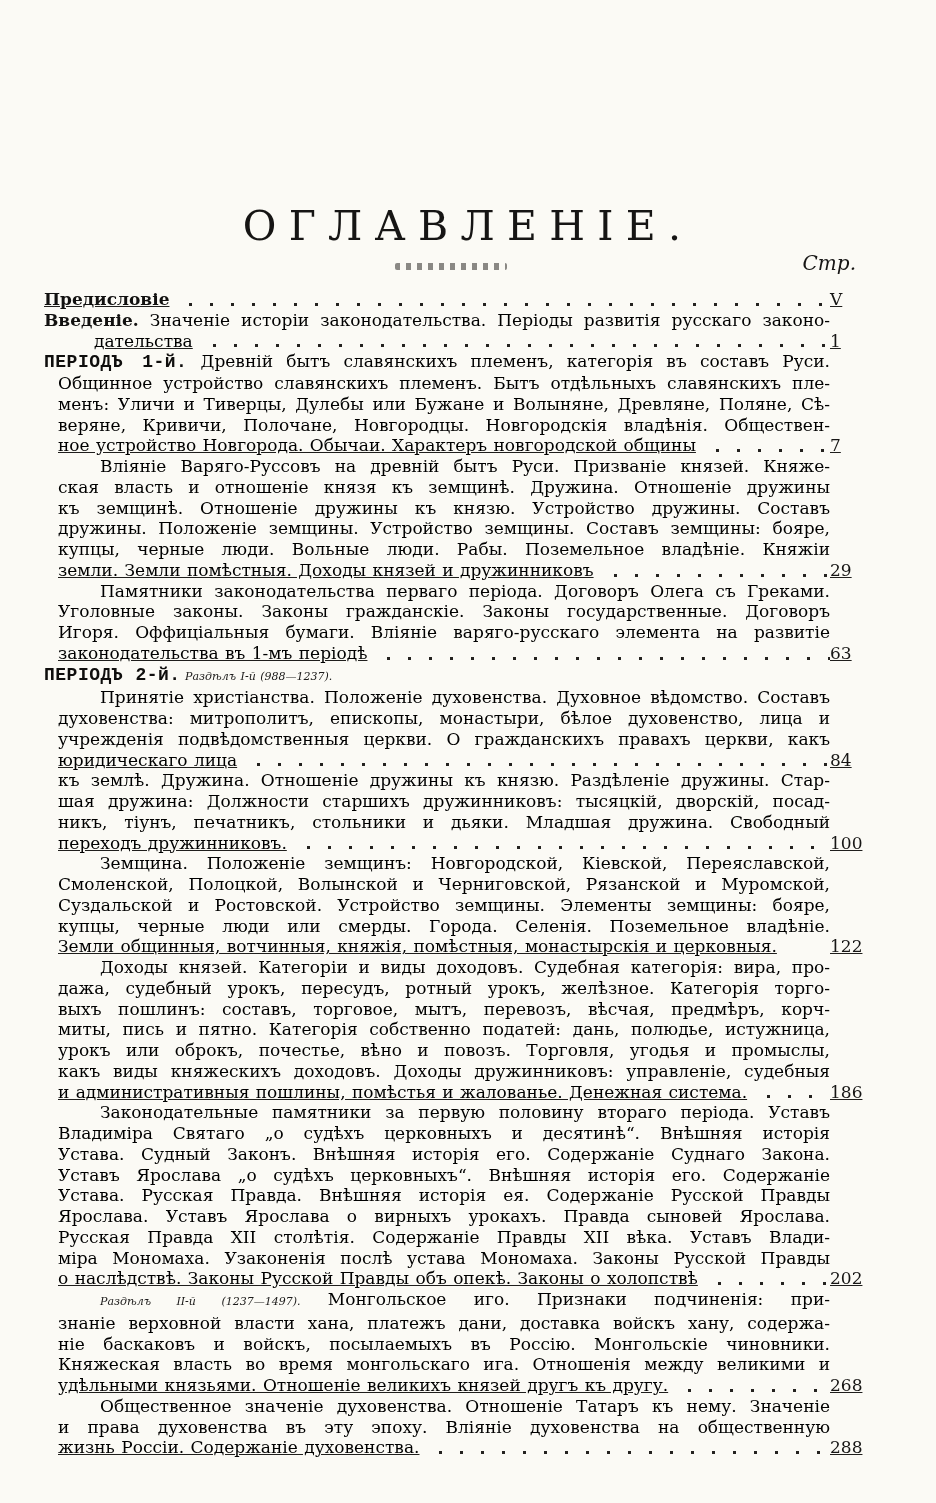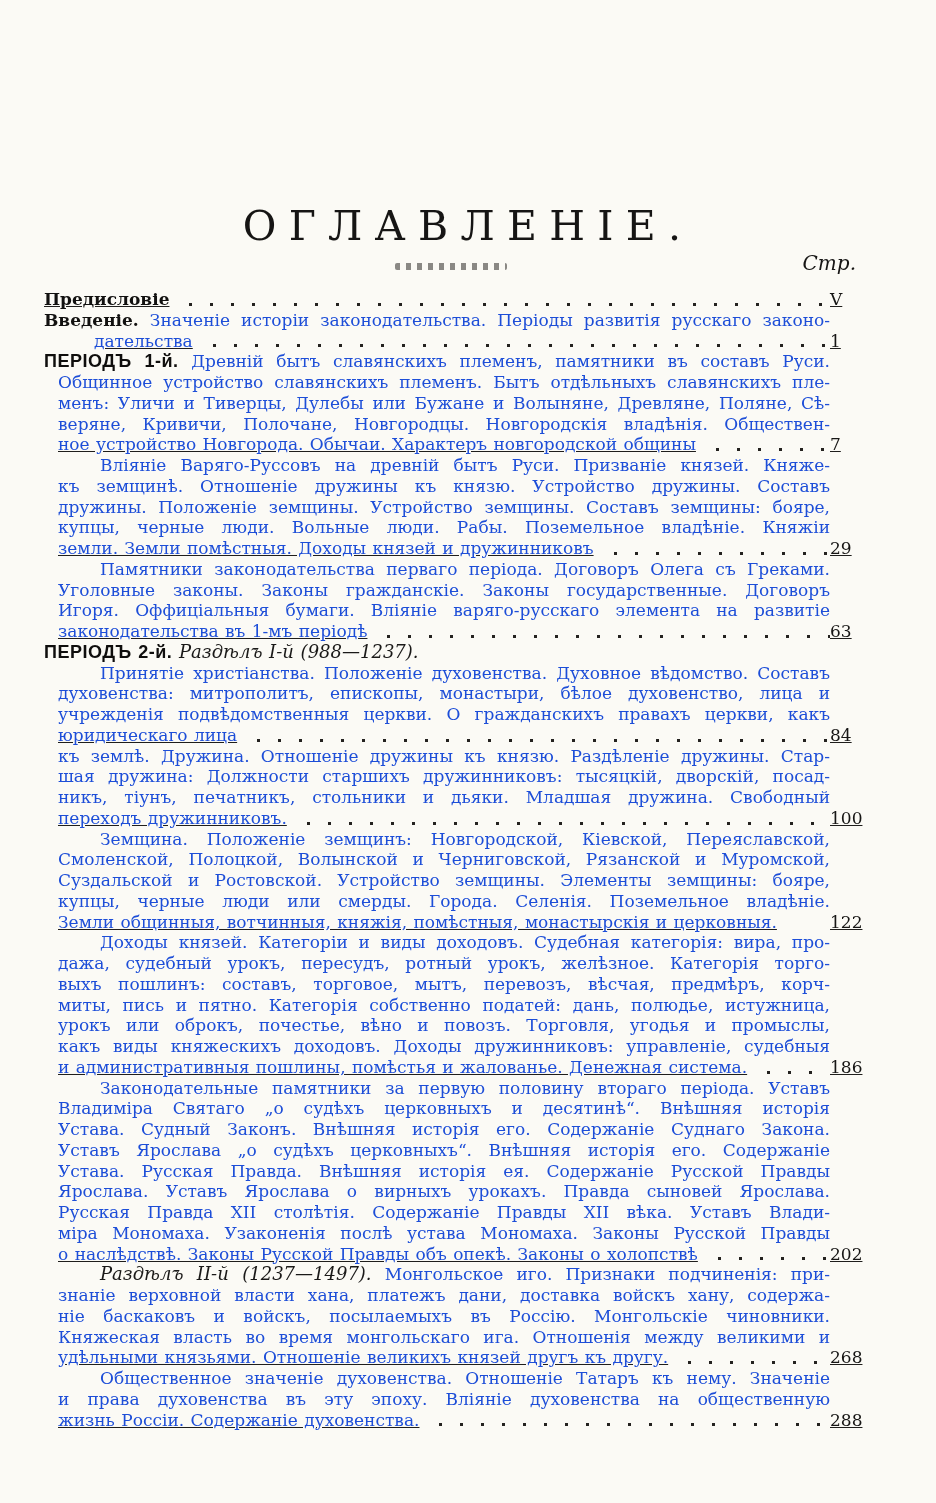--- a/index.html
+++ b/index.html
@@ -87,35 +87,35 @@
   }
   .dots.invisible{background:none;}
   .pg{
     flex:0 0 36px;
     width:36px;
     margin-right:-36px;
     text-align:right;
     color:#17161
   }
   .pg{color:#171615;}
-  .seg-n{color:#1d4ed8;}
+  .seg-n{color:#000000;}
   .seg-b{
     font-weight:bold;
     color:#121110;
   }
   .seg-h{
-    font-family:Liberation Sans, sans-serif;
+    font-family:Liberation Mono, monospace;
     font-weight:bold;
     font-size:18px;
     letter-spacing:.5px;
     color:#0f0e0d;
   }
   .seg-it{
     font-style:italic;
-    font-size:18px;
+    font-size:11px;
     color:#1a1918;
   }
 </style>
 </head>
 <body>
 
 <div class="page">
   <div class="title">ОГЛАВЛЕНІЕ.</div>
   <div class="subhead-row">
     <div class="ornament"></div>
@@ -126,30 +126,31 @@
         <span class="content"><span class="seg-b">Предисловіе</span></span>
         <span class="dots"></span>
         <span class="pg">V</span>
       </div>
       <div class="line out"><span class="content"><span class="seg-b">Введеніе.</span><span class="seg-n"> Значеніе исторіи законодательства. Періоды развитія русскаго законо-</span></span></div>
       <div class="line leader ind2">
         <span class="content"><span class="seg-n">дательства</span></span>
         <span class="dots"></span>
         <span class="pg">1</span>
       </div>
-      <div class="line out"><span class="content"><span class="seg-h">ПЕРІОДЪ 1-й.</span><span class="seg-n"> Древній бытъ славянскихъ племенъ, памятники въ составъ Руси.</span></span></div>
+      <div class="line out"><span class="content"><span class="seg-h">ПЕРІОДЪ 1-й.</span><span class="seg-n"> Древній бытъ славянскихъ племенъ, категорія въ составъ Руси.</span></span></div>
       <div class="line"><span class="content"><span class="seg-n">Общинное устройство славянскихъ племенъ. Бытъ отдѣльныхъ славянскихъ пле-</span></span></div>
       <div class="line"><span class="content"><span class="seg-n">менъ: Уличи и Тиверцы, Дулебы или Бужане и Волыняне, Древляне, Поляне, Сѣ-</span></span></div>
       <div class="line"><span class="content"><span class="seg-n">веряне, Кривичи, Полочане, Новгородцы. Новгородскія владѣнія. Обществен-</span></span></div>
       <div class="line leader">
         <span class="content"><span class="seg-n">ное устройство Новгорода. Обычаи. Характеръ новгородской общины</span></span>
         <span class="dots"></span>
         <span class="pg">7</span>
       </div>
       <div class="line ind1"><span class="content"><span class="seg-n">Вліяніе Варяго-Руссовъ на древній бытъ Руси. Призваніе князей. Княже-</span></span></div>
+      <div class="line"><span class="content"><span class="seg-n">ская власть и отношеніе князя къ земщинѣ. Дружина. Отношеніе дружины</span></span></div>
       <div class="line"><span class="content"><span class="seg-n">къ земщинѣ. Отношеніе дружины къ князю. Устройство дружины. Составъ</span></span></div>
       <div class="line"><span class="content"><span class="seg-n">дружины. Положеніе земщины. Устройство земщины. Составъ земщины: бояре,</span></span></div>
       <div class="line"><span class="content"><span class="seg-n">купцы, черные люди. Вольные люди. Рабы. Поземельное владѣніе. Княжіи</span></span></div>
       <div class="line leader">
         <span class="content"><span class="seg-n">земли. Земли помѣстныя. Доходы князей и дружинниковъ</span></span>
         <span class="dots"></span>
         <span class="pg">29</span>
       </div>
       <div class="line ind1"><span class="content"><span class="seg-n">Памятники законодательства перваго періода. Договоръ Олега съ Греками.</span></span></div>
       <div class="line"><span class="content"><span class="seg-n">Уголовные законы. Законы гражданскіе. Законы государственные. Договоръ</span></span></div>

